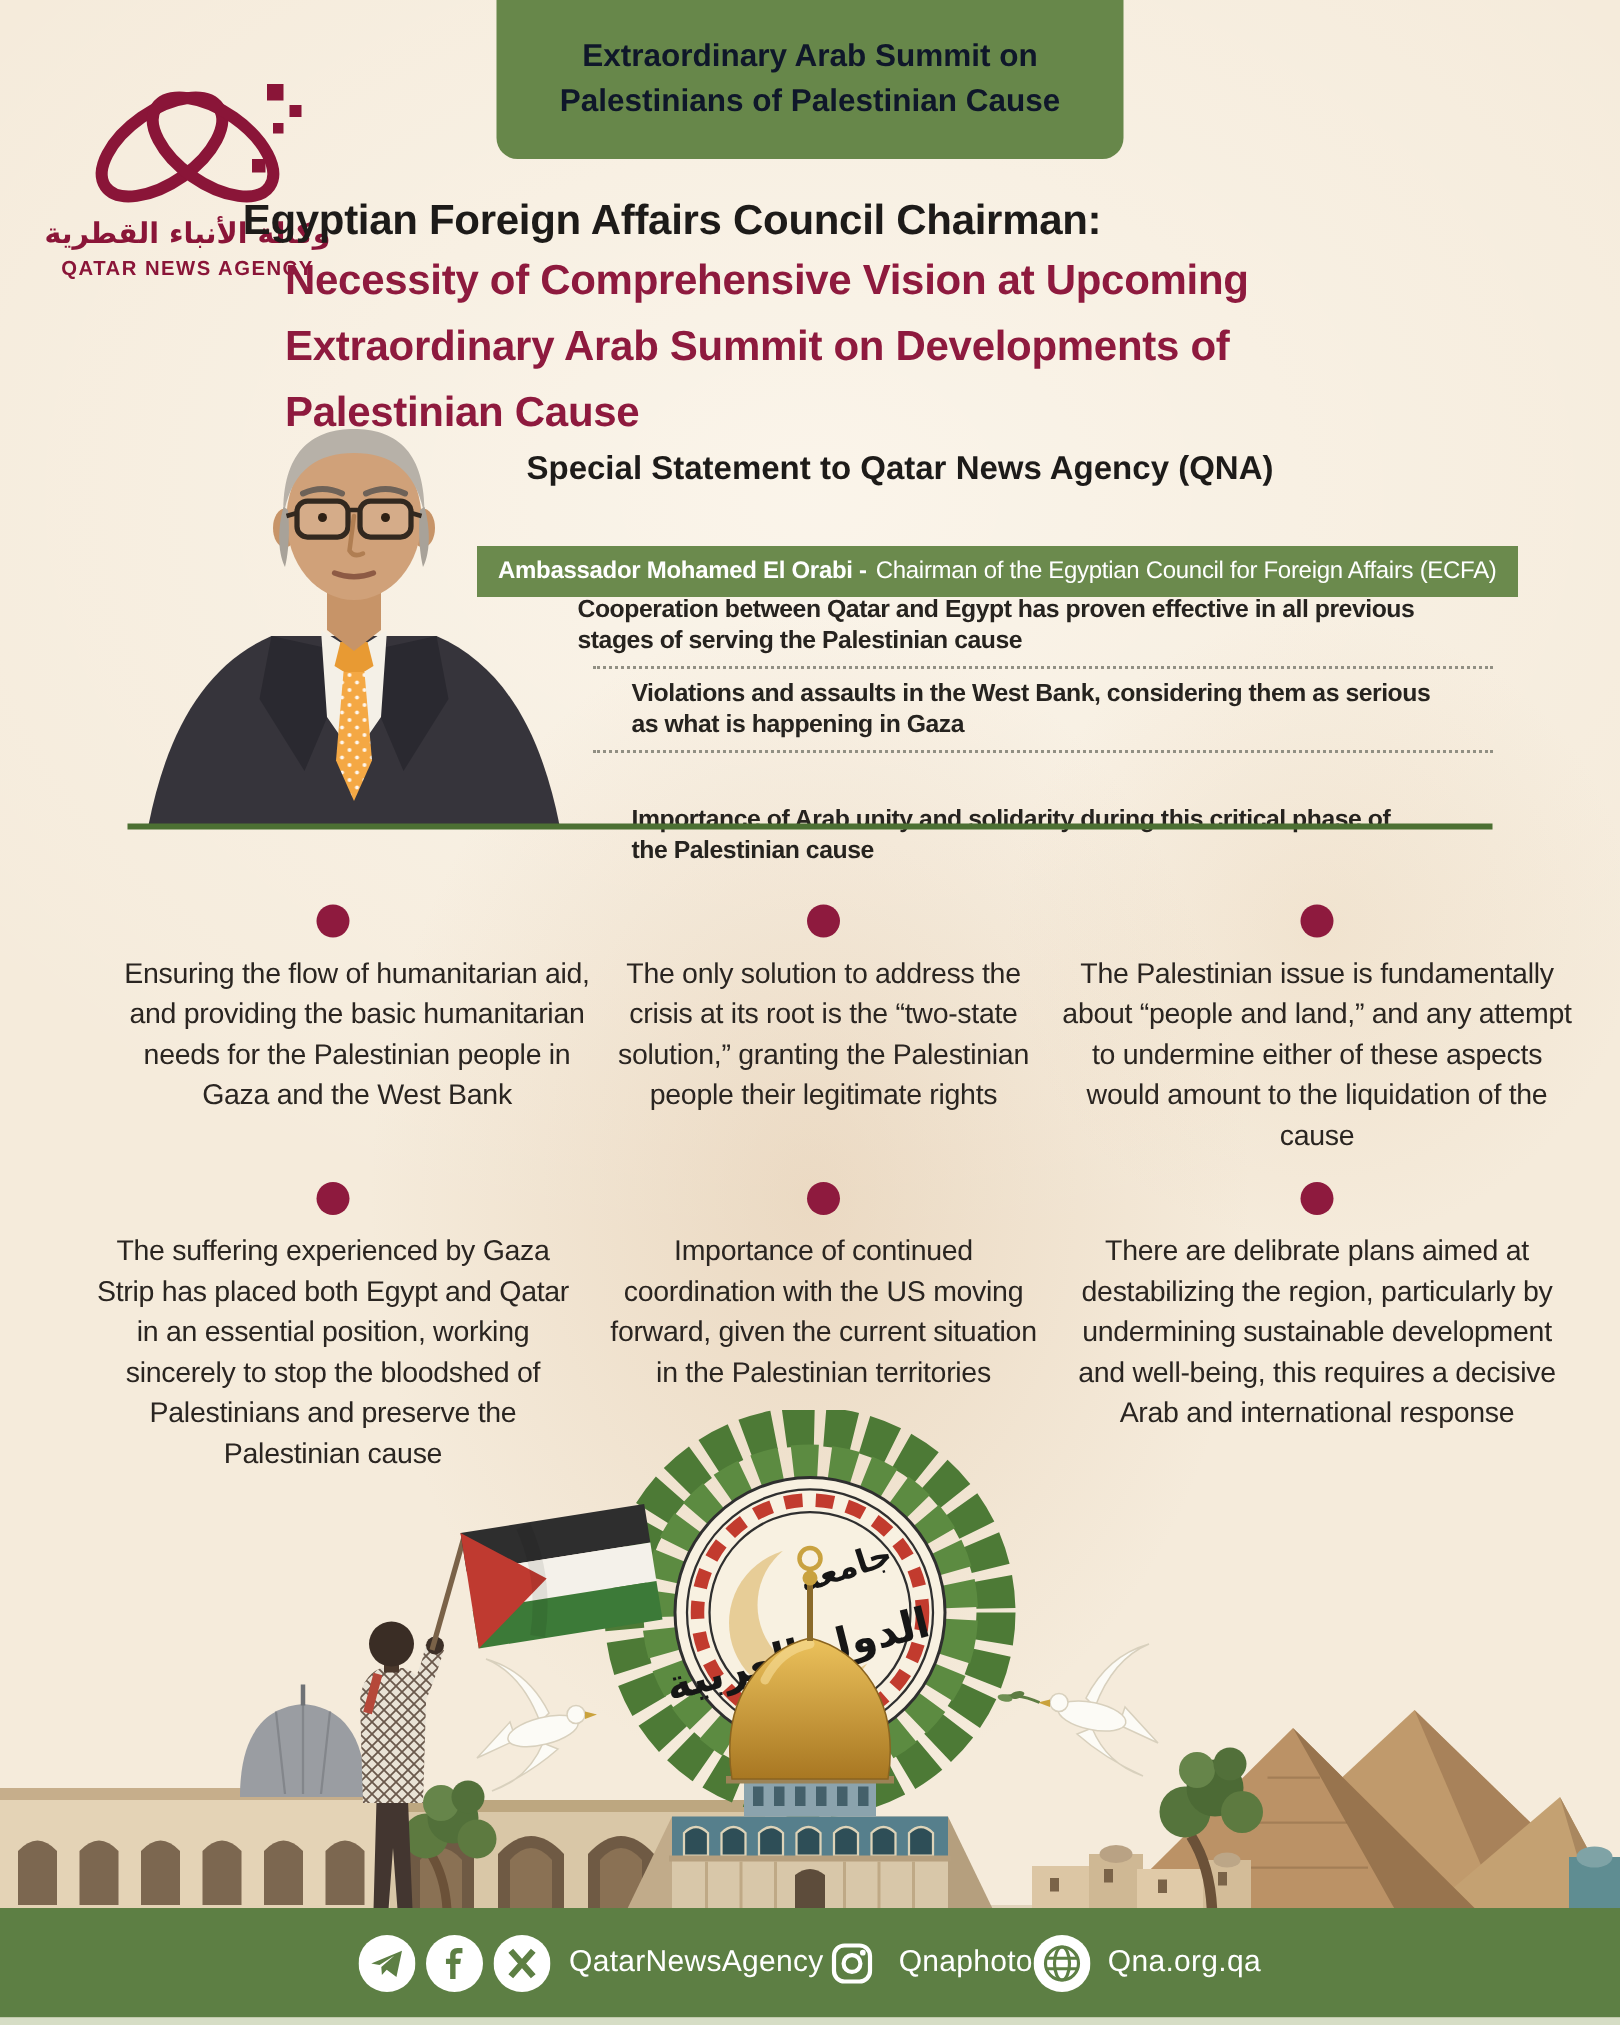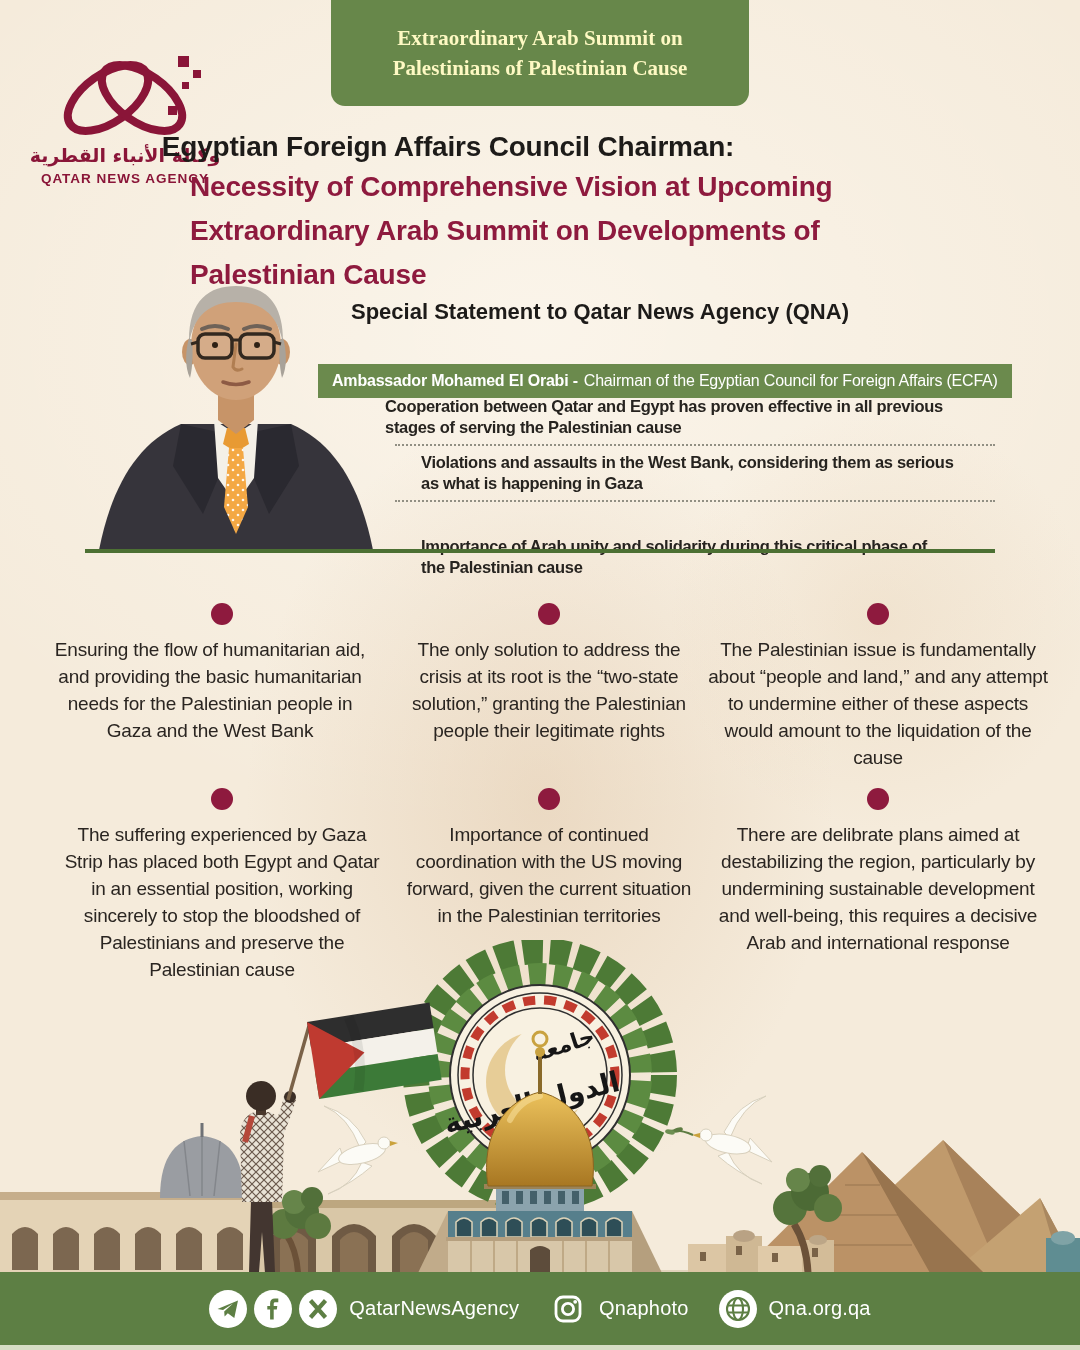--- a/index.html
+++ b/index.html
@@ -8,21 +8,21 @@
     font-family:"Liberation Sans",sans-serif;
     background:
       radial-gradient(ellipse 420px 560px at 540px 800px, rgba(213,179,141,.32), rgba(213,179,141,0) 70%),
       radial-gradient(ellipse 300px 300px at 880px 620px, rgba(224,196,160,.25), rgba(224,196,160,0) 70%),
       radial-gradient(ellipse 900px 650px at 540px 330px, rgba(255,252,246,.55), rgba(255,252,246,0) 78%),
       #f5ebdb;
   }
   .abs{position:absolute;}
   
   .banner{left:331px;top:0;width:418px;height:106px;background:#67874a;border-radius:0 0 14px 14px;
-    color:#fef9c3;font-weight:bold;font-size:21px;line-height:30px;text-align:center;padding-top:23px;box-sizing:border-box;font-family:Liberation Serif, serif;}
+    color:#0f172a;font-weight:bold;font-size:21px;line-height:30px;text-align:center;padding-top:23px;box-sizing:border-box;}
   
   .kicker{top:131px;left:0;width:896px;text-align:center;font-size:28px;font-weight:bold;color:#1d1b19;letter-spacing:-.2px;}
   .title{top:165px;left:190px;width:700px;text-align:left;font-size:28px;font-weight:bold;color:#8e1a3e;line-height:44px;letter-spacing:-.2px;}
   .subtitle{top:299px;left:280px;width:640px;text-align:center;font-size:22px;font-weight:bold;color:#1d1b19;}
   
   .portrait{left:85px;top:282px;z-index:3;}
   .namebar{left:318px;top:364px;width:694px;height:34px;background:#6b8a4d;z-index:2;display:flex;align-items:center;
     padding-left:14px;box-sizing:border-box;color:#fff;font-size:16px;white-space:nowrap;letter-spacing:-.2px;}
   .namebar .name{font-weight:bold;margin-right:6px;}
   
@@ -30,21 +30,21 @@
   .statement{font-size:16.5px;font-weight:bold;color:#26231f;line-height:21px;letter-spacing:-.3px;padding:2px 0;}
   .statement.indent{margin-left:36px;}
   .st-div{border-top:2px dotted #918f83;margin:4px 0 4px 10px;width:600px;}
   .rule{left:85px;top:549px;width:910px;height:4px;background:#4c7033;z-index:4;}
   
   .dot{width:22px;height:22px;border-radius:50%;background:#8e1a3e;position:absolute;}
   .pt{position:absolute;text-align:center;font-size:19px;line-height:27px;color:#2a2521;letter-spacing:-.2px;}
   
   .collage{left:0;top:940px;z-index:1;}
   
-  .footer{left:0;top:1272px;width:1080px;height:73px;background:#5d7f44;z-index:5;display:flex;align-items:center;justify-content:center;gap:30px;}
+  .footer{left:0;top:1272px;width:1080px;height:73px;background:#5d7f44;z-index:5;display:flex;align-items:center;justify-content:center;}
   .fgroup{display:flex;align-items:center;gap:7px;}
   .flabel{color:#fff;font-size:20px;letter-spacing:.2px;margin-left:5px;}
   .bstrip{left:0;top:1345px;width:1080px;height:5px;background:#d6ddc5;z-index:5;}
   
   .logo{left:30px;top:40px;}
 </style>
 </head>
 <body>
 
 <div id="canvas">
@@ -117,21 +117,21 @@
     <div class="statement indent" style="width:540px;">Violations and assaults in the West Bank, considering them as serious as what is happening in Gaza</div>
     <div class="st-div"></div>
     <div class="statement indent" style="width:520px;margin-top:32px;">Importance of Arab unity and solidarity during this critical phase of the Palestinian cause</div>
   </div>
   <div class="abs rule"></div>
 
   <div>
     <div class="dot" style="left:211px;top:603px;"></div>
     <div class="dot" style="left:538px;top:603px;"></div>
     <div class="dot" style="left:867px;top:603px;"></div>
-    <div class="pt" style="left:50px;top:636px;width:320px;">Ensuring the flow of humanitarian aid, and providing the basic humanitarian needs for the Palestinian people in Gaza and the West Bank</div>
+    <div class="pt" style="left:78px;top:636px;width:320px;">Ensuring the flow of humanitarian aid, and providing the basic humanitarian needs for the Palestinian people in Gaza and the West Bank</div>
     <div class="pt" style="left:398px;top:636px;width:302px;">The only solution to address the crisis at its root is the “two-state solution,” granting the Palestinian people their legitimate rights</div>
     <div class="pt" style="left:706px;top:636px;width:344px;">The Palestinian issue is fundamentally about “people and land,” and any attempt to undermine either of these aspects would amount to the liquidation of the cause</div>
     <div class="dot" style="left:211px;top:788px;"></div>
     <div class="dot" style="left:538px;top:788px;"></div>
     <div class="dot" style="left:867px;top:788px;"></div>
     <div class="pt" style="left:62px;top:821px;width:320px;">The suffering experienced by Gaza Strip has placed both Egypt and Qatar in an essential position, working sincerely to stop the bloodshed of Palestinians and preserve the Palestinian cause</div>
     <div class="pt" style="left:398px;top:821px;width:302px;">Importance of continued coordination with the US moving forward, given the current situation in the Palestinian territories</div>
     <div class="pt" style="left:706px;top:821px;width:344px;">There are delibrate plans aimed at destabilizing the region, particularly by undermining sustainable development and well-being, this requires a decisive Arab and international response</div>
   </div>
 

